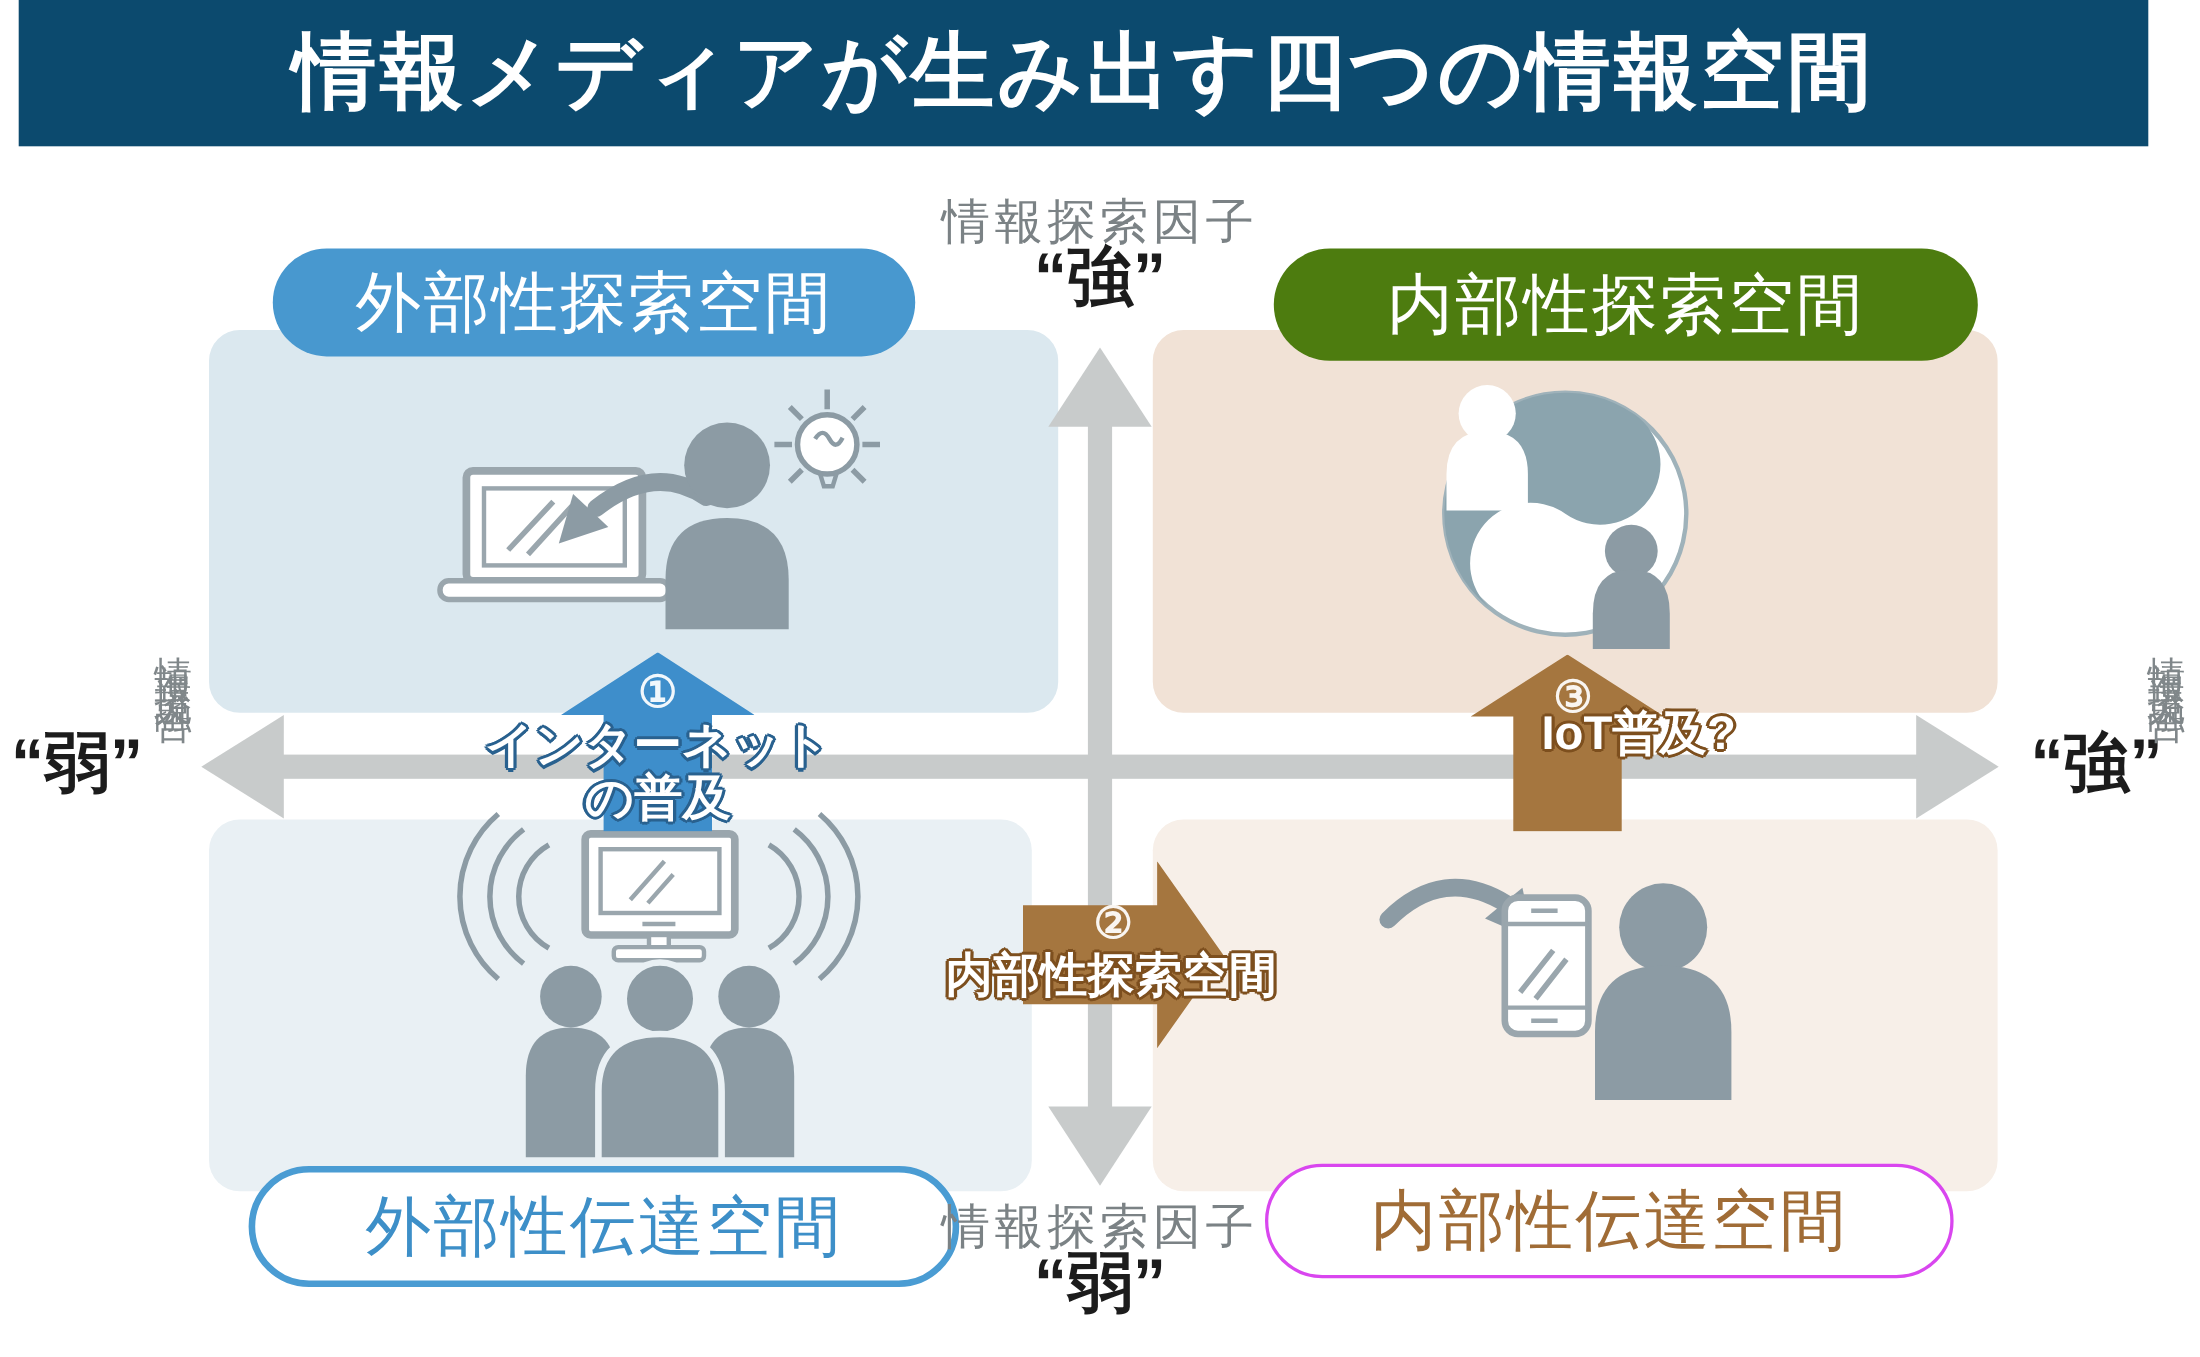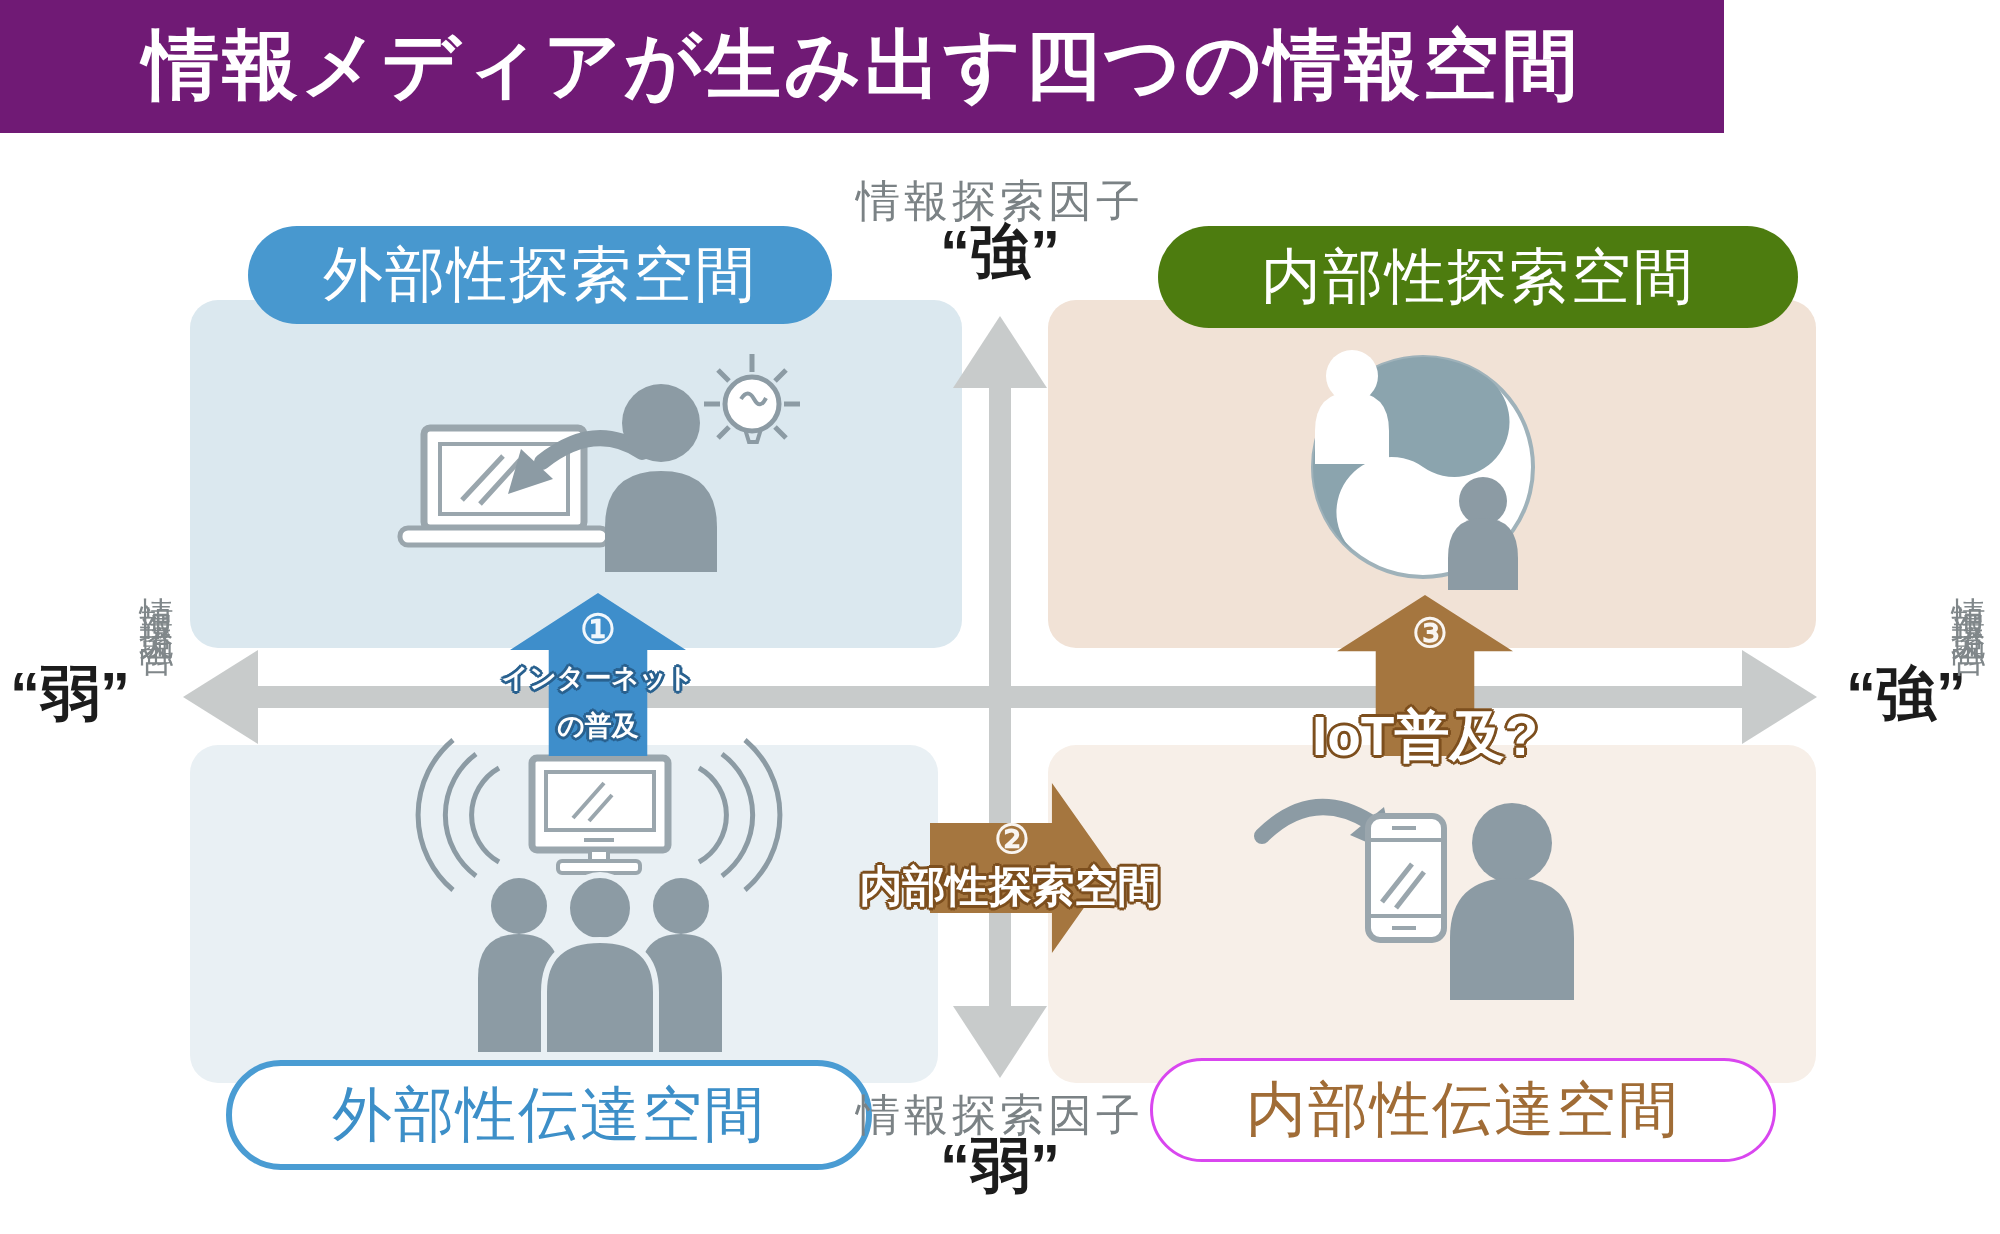--- a/index.html
+++ b/index.html
@@ -2,22 +2,22 @@
 <html><head>
 <meta charset="utf-8">
 <style>
   html,body{margin:0;padding:0;background:#ffffff;}
   .stage{
     position:relative;width:2000px;height:1234px;background:#ffffff;
     font-family:"Liberation Sans",sans-serif;overflow:hidden;
   }
   
   .titlebar{
-    position:absolute;left:0;top:0;width:1724px;height:133px;
-    background:#701a75;display:flex;align-items:center;justify-content:center;
+    position:absolute;left:17px;top:0;width:1936px;height:133px;
+    background:#0c4a6e;display:flex;align-items:center;justify-content:center;
   }
   .titlebar .t{color:#ffffff;font-size:76px;font-weight:bold;letter-spacing:3px;white-space:nowrap;}
   
   .card{position:absolute;border-radius:28px;}
   #card-tl{left:190px;top:300px;width:772px;height:348px;background:#dbe8ef;}
   #card-tr{left:1048px;top:300px;width:768px;height:348px;background:#f1e2d6;}
   #card-bl{left:190px;top:745px;width:748px;height:338px;background:#e9f0f4;}
   #card-br{left:1048px;top:745px;width:768px;height:338px;background:#f7efe8;}
   
   svg.layer{position:absolute;left:0;top:0;width:2000px;height:1234px;}
@@ -30,23 +30,23 @@
     clip-path:polygon(0 23.5%,67% 23.5%,67% 0,100% 50%,67% 100%,67% 76.5%,0 76.5%);
   }
   .num{position:absolute;color:rgba(255,255,255,.93);font-size:40px;font-weight:bold;text-align:center;width:60px;}
   #num1{left:568px;top:606px;}
   #num2{left:982px;top:816px;}
   #num3{left:1400px;top:610px;}
   .arrow-text{position:absolute;font-weight:bold;color:#ffffff;text-align:center;white-space:nowrap;}
   .arrow-text span{display:block;}
   .outline-blue{text-shadow:3px 0 0 #29618f,-3px 0 0 #29618f,0 3px 0 #29618f,0 -3px 0 #29618f,2px 2px 0 #29618f,-2px 2px 0 #29618f,2px -2px 0 #29618f,-2px -2px 0 #29618f;}
   .outline-brown{text-shadow:3px 0 0 #7d4f1e,-3px 0 0 #7d4f1e,0 3px 0 #7d4f1e,0 -3px 0 #7d4f1e,2px 2px 0 #7d4f1e,-2px 2px 0 #7d4f1e,2px -2px 0 #7d4f1e,-2px -2px 0 #7d4f1e;}
-  #t1{left:428px;top:654px;width:340px;font-size:27px;line-height:48px;}
+  #t1{left:428px;top:654px;width:340px;font-size:44px;line-height:48px;}
   #t2{left:856px;top:858px;width:308px;font-size:43px;}
-  #t3{left:1272px;top:700px;width:306px;font-size:55px;}
+  #t3{left:1272px;top:638px;width:306px;font-size:43px;text-align:right;}
   
   .pill{
     position:absolute;border-radius:60px;display:flex;align-items:center;justify-content:center;
     font-weight:normal;font-size:60px;letter-spacing:2px;white-space:nowrap;
   }
   #pill-tl{left:248px;top:226px;width:584px;height:98px;background:#4898cf;color:#ffffff;}
   #pill-tr{left:1158px;top:226px;width:640px;height:102px;background:#4d7c0f;color:#ffffff;}
   #pill-bl{left:226px;top:1060px;width:634px;height:98px;background:#ffffff;border:6px solid #4a9cd3;color:#3d8fc8;}
   #pill-br{left:1150px;top:1058px;width:620px;height:98px;background:#ffffff;border:3px solid #d946ef;color:#a06c36;}
   

